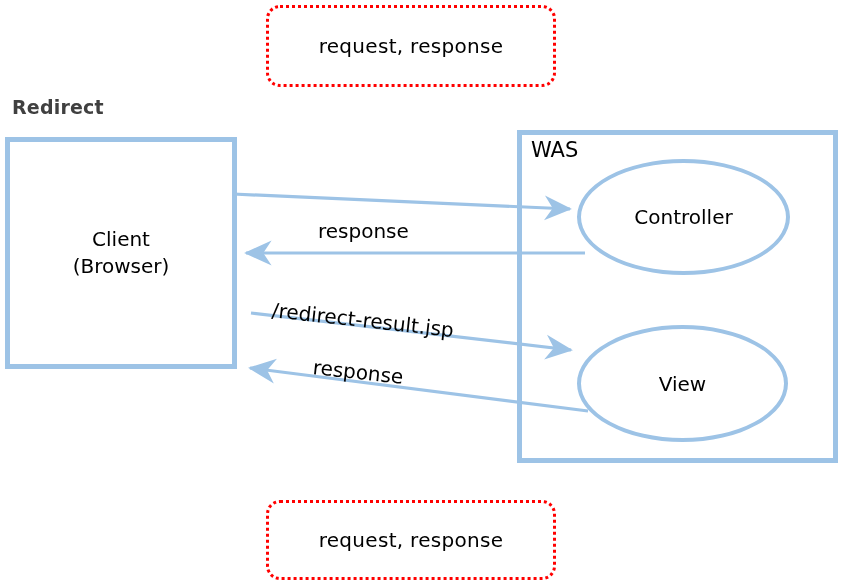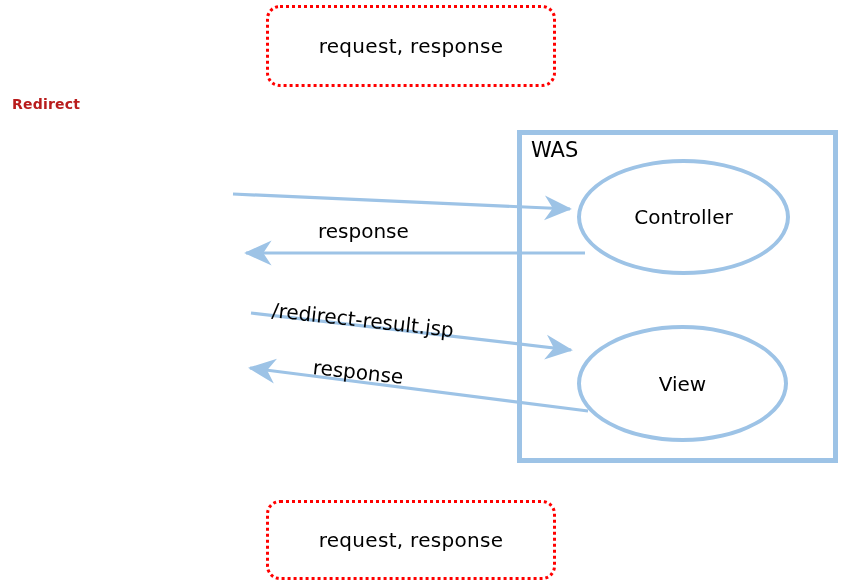--- a/index.html
+++ b/index.html
@@ -38,22 +38,22 @@
     white-space: nowrap;
   }
 
   
   #section-title {
     position: absolute;
     left: 12px;
     top: 96px;
     font-family: "DejaVu Sans", sans-serif;
     font-weight: bold;
-    font-size: 14px;
-    color: #b91c1c;
+    font-size: 19px;
+    color: #404040;
     letter-spacing: 0.2px;
   }
 
   
   #client-box {
     position: absolute;
     left: 5px;
     top: 137px;
     width: 232px;
     height: 232px;
@@ -165,20 +165,24 @@
 <body>
 
 <div id="canvas">
 
   <div class="dotted-box" id="callout-top">
     <span class="label">request, response</span>
   </div>
 
   <div id="section-title">Redirect</div>
 
+  <div id="client-box">
+    <div class="line">Client</div>
+    <div class="line">(Browser)</div>
+  </div>
 
   <div id="was-box"></div>
   <div id="was-label">WAS</div>
 
   <div class="node-ellipse" id="view-node">
     <span class="label">View</span>
   </div>
   <div class="node-ellipse" id="controller-node">
     <span class="label">Controller</span>
   </div>

